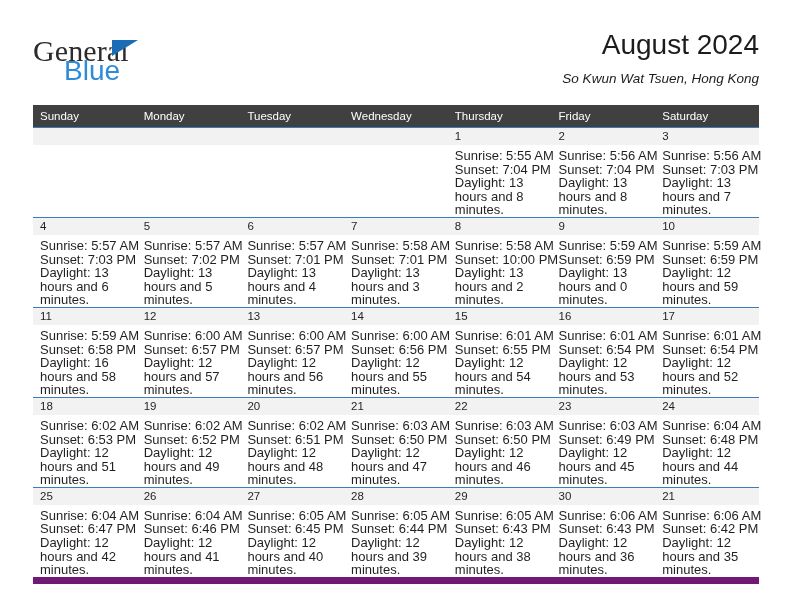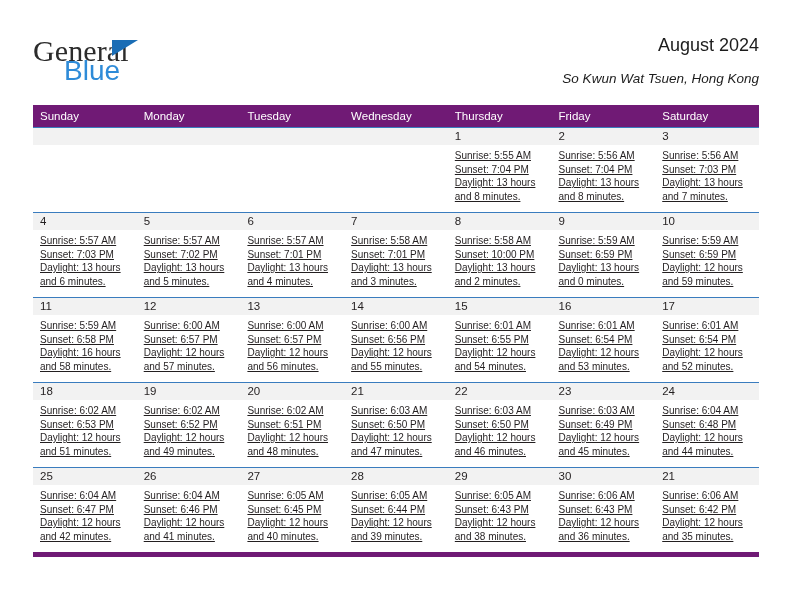--- a/index.html
+++ b/index.html
@@ -62,21 +62,21 @@
     color: #2e8bd8;
     font-family: "Liberation Sans", sans-serif;
   }
   .title-block {
     position: absolute;
     right: 0;
     top: 0;
     text-align: right;
   }
   .cal-title {
-    font-size: 18px;
+    font-size: 28px;
     color: #1c1c1c;
     line-height: 34px;
     white-space: nowrap;
   }
   .cal-subtitle {
     font-size: 13.5px;
     color: #1c1c1c;
     line-height: 20px;
     margin-top: 7px;
     white-space: nowrap;
@@ -86,21 +86,21 @@
   
   .calendar {
     position: absolute;
     left: 33px;
     top: 105px;
     width: 726px;
     border-collapse: collapse;
     table-layout: fixed;
   }
   .calendar th {
-    background: #701a75;
+    background: #404040;
     color: #ffffff;
     font-size: 11.5px;
     font-weight: normal;
     text-align: left;
     padding: 5px 0 5px 7px;
     height: 11px;
     border: none;
   }
   .calendar td {
     vertical-align: top;
@@ -115,33 +115,32 @@
     line-height: 17px;
     padding-left: 7px;
     font-size: 11.5px;
     color: #231f20;
   }
   td.empty .daynum-bar {
     background: #f2f2f2;
   }
   .cell-body {
     padding: 4px 6px 0 7px;
-    font-size: 10px;
+    font-size: 13px;
     line-height: 13.6px;
     color: #231f20;
-    text-decoration: underline;
   }
   .cell-body div {
     white-space: nowrap;
   }
   .cell-body .wrap {
     white-space: normal;
   }
   .calendar tbody tr:last-child td {
-    border-bottom: 5px solid #701a75;
+    border-bottom: 7px solid #701a75;
   }
 </style>
 </head>
 <body>
 
 <div class="page">
 
   <div class="header">
 
     <div class="brand">

